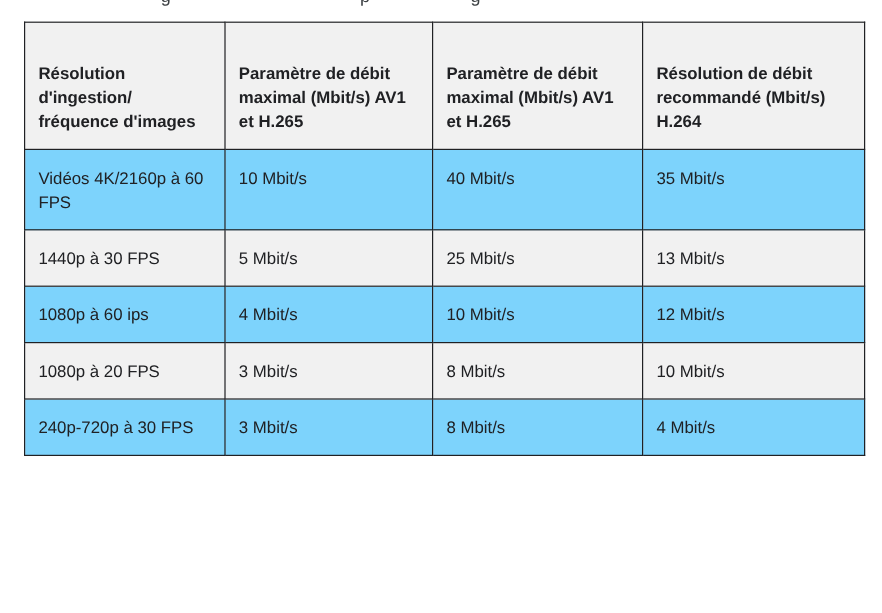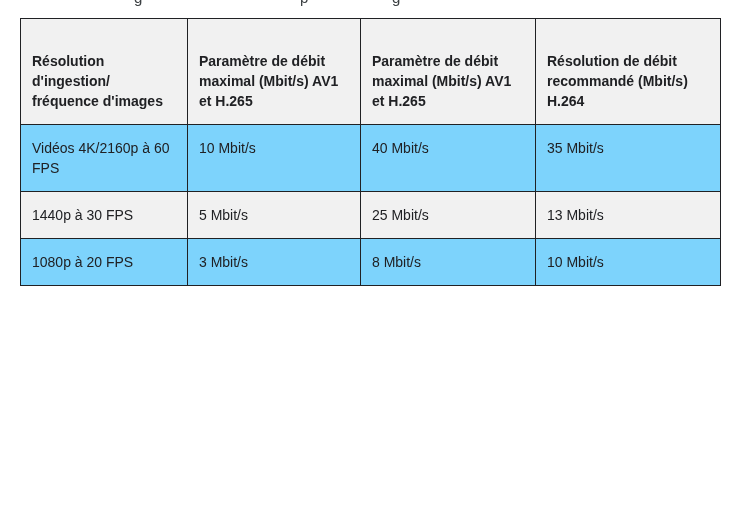--- a/index.html
+++ b/index.html
@@ -104,21 +104,33 @@
           <td>40 Mbit/​s</td>
           <td>35 Mbit/​s</td>
         </tr>
         <tr>
           <td>1440p à 30 FPS</td>
           <td>5 Mbit/​s</td>
           <td>25 Mbit/​s</td>
           <td>13 Mbit/​s</td>
         </tr>
         <tr>
+          <td>1080p à 60 ips</td>
+          <td>4 Mbit/​s</td>
+          <td>10 Mbit/​s</td>
+          <td>12 Mbit/​s</td>
+        </tr>
+        <tr>
           <td>1080p à 20 FPS</td>
           <td>3 Mbit/​s</td>
           <td>8 Mbit/​s</td>
           <td>10 Mbit/​s</td>
+        </tr>
+        <tr>
+          <td>240p-720p à 30 FPS</td>
+          <td>3 Mbit/​s</td>
+          <td>8 Mbit/​s</td>
+          <td>4 Mbit/​s</td>
         </tr>
       </tbody>
   </table>
 
 </div>
 
 </body></html>

